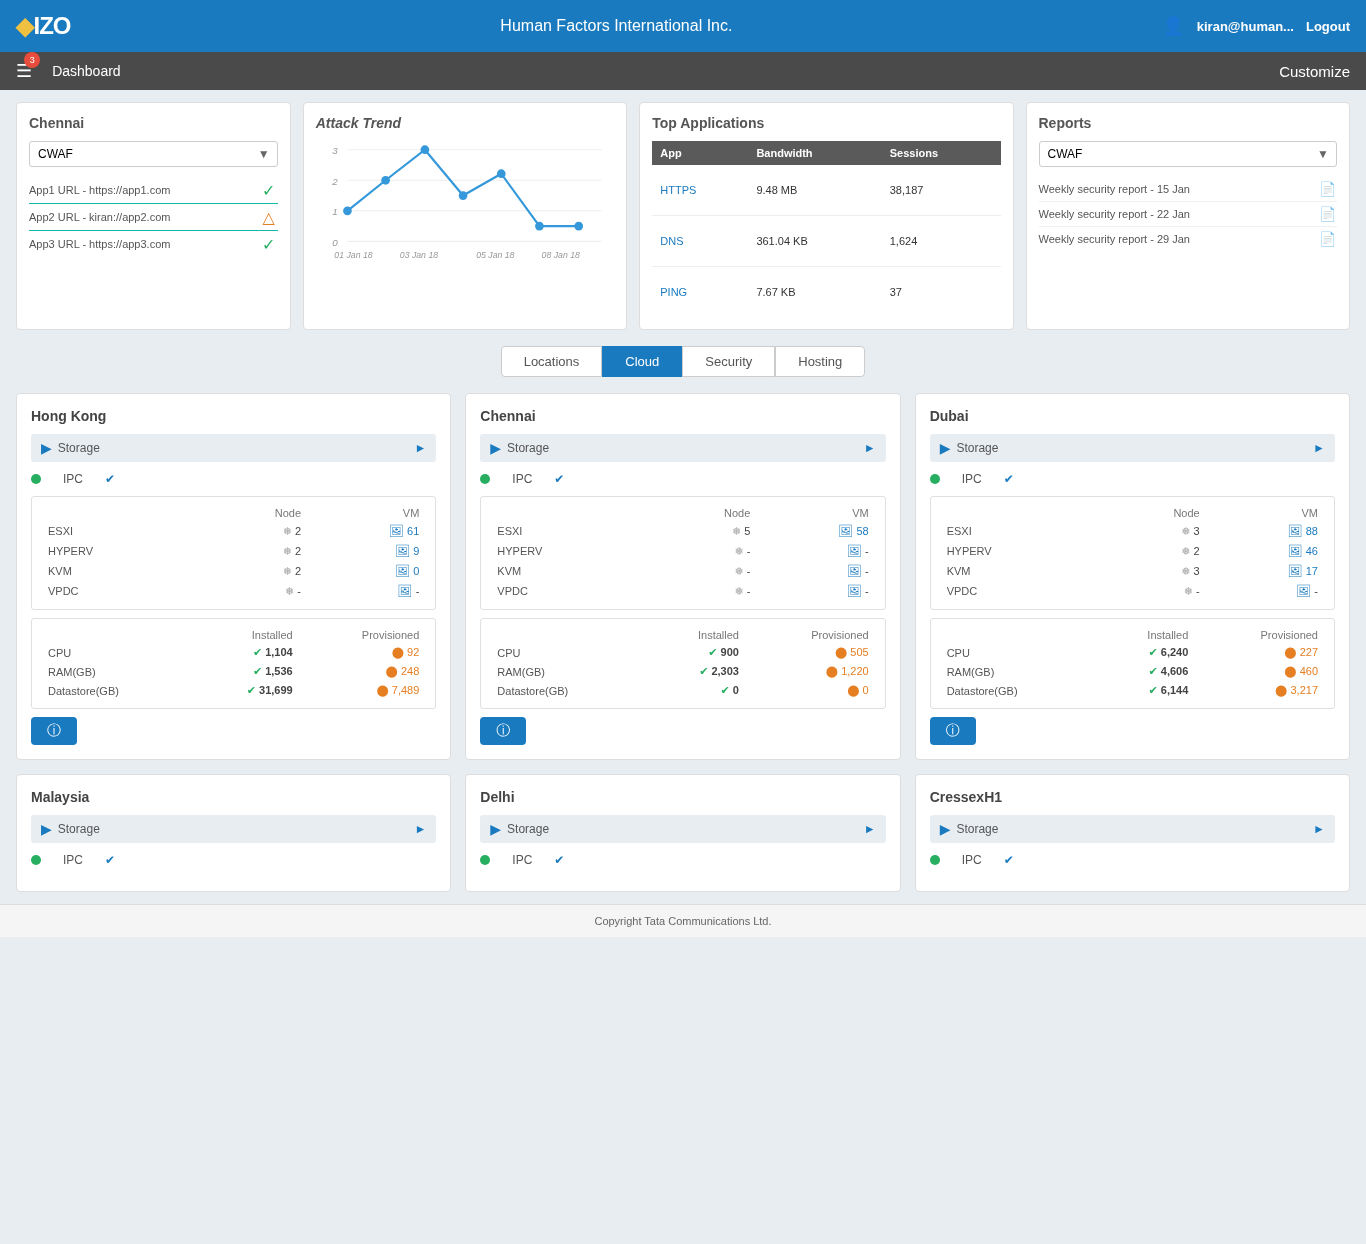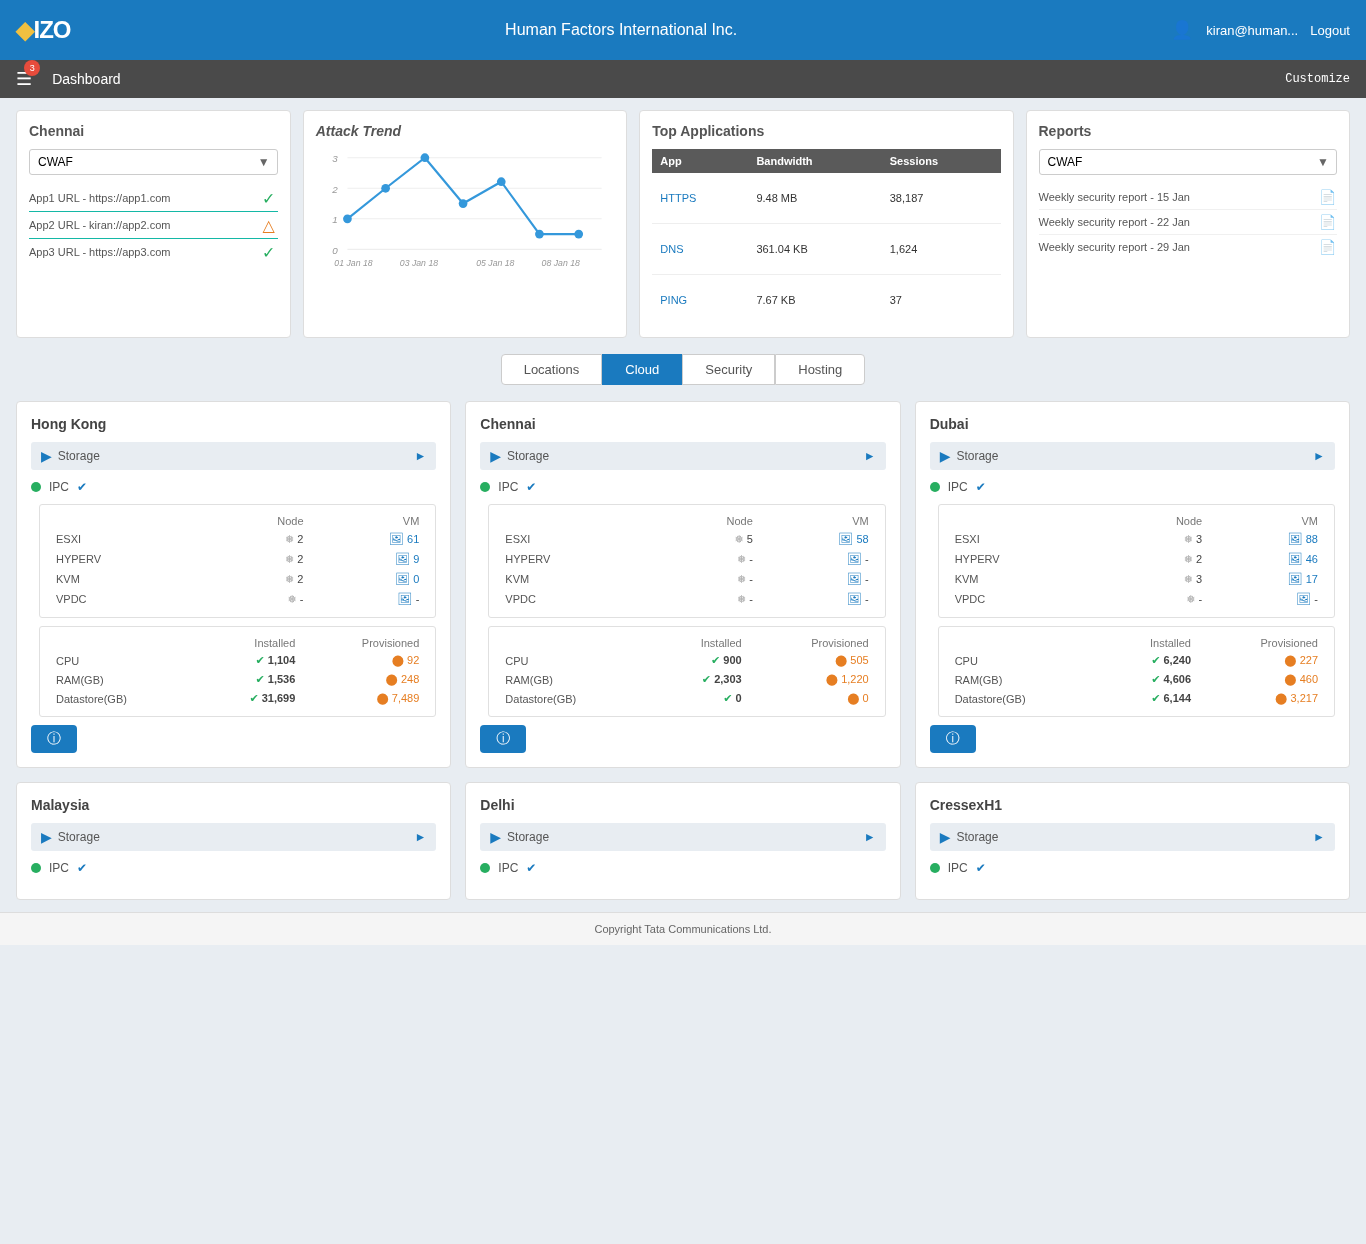--- a/index.html
+++ b/index.html
@@ -1,29 +1,29 @@
 <!DOCTYPE html>
 <html><head>
   <meta charset="utf-8">
   <style>
     * { box-sizing: border-box; margin: 0; padding: 0; }
     body { font-family: Arial, sans-serif; font-size: 12px; background: #e8edf2; color: #333; }
 
     
-    .header { background: #1a7abf; display: flex; align-items: center; justify-content: space-between; padding: 0 16px; height: 60px; }
+    .header { background: #1a7abf; display: flex; align-items: center; justify-content: space-between; padding: 0 16px; height: 52px; }
     .header-logo { display: flex; align-items: center; }
     .header-title { color: white; font-size: 16px; font-weight: normal; }
-    .header-right { display: flex; align-items: center; gap: 12px; color: white; font-size: 13px; }
+    .header-right { display: flex; align-items: center; gap: 12px; color: white; font-size: 13px; font-weight: bold; }
     .logout-btn { color: white; cursor: pointer; text-decoration: none; }
 
     
     .navbar { background: #4a4a4a; display: flex; align-items: center; justify-content: space-between; padding: 0 16px; height: 38px; }
     .nav-left { display: flex; align-items: center; gap: 8px; color: white; font-size: 14px; }
     .badge { background: #e74c3c; color: white; font-size: 9px; border-radius: 50%; width: 16px; height: 16px; display: flex; align-items: center; justify-content: center; position: absolute; top: -8px; right: -8px; }
-    .customize-btn { color: white; font-size: 12px; cursor: pointer; font-family: Liberation Mono, monospace; }
+    .customize-btn { color: white; font-size: 15px; cursor: pointer; }
 
     
     .main { padding: 12px 16px; }
 
     
     .cards-row { display: flex; gap: 12px; margin-bottom: 16px; }
 
     .card { background: white; border: 1px solid #ddd; border-radius: 4px; padding: 12px; }
     .card-title { font-size: 14px; font-weight: bold; color: #555; margin-bottom: 10px; }
 
@@ -67,25 +67,25 @@
 
     
     .locations-grid { display: grid; grid-template-columns: repeat(3, 1fr); gap: 14px; }
 
     .location-card { background: white; border: 1px solid #ddd; border-radius: 4px; padding: 14px; }
     .location-title { font-size: 14px; font-weight: bold; color: #444; margin-bottom: 10px; }
 
     .storage-bar { background: #e8edf2; border-radius: 3px; padding: 6px 10px; display: flex; align-items: center; gap: 6px; margin-bottom: 10px; font-size: 12px; color: #555; cursor: pointer; }
     .storage-icon { color: #1a7abf; font-size: 14px; }
 
-    .ipc-row { display: flex; align-items: center; gap: 8px; margin-bottom: 10px; font-size: 12px; color: #555; cursor: pointer; }
+    .ipc-row { display: flex; align-items: center; gap: 22px; margin-bottom: 10px; font-size: 12px; color: #555; cursor: pointer; }
     .ipc-dot { width: 10px; height: 10px; background: #27ae60; border-radius: 50%; }
     .ipc-arrow { color: #1a7abf; }
 
-    .inner-card { border: 1px solid #e0e0e0; border-radius: 3px; padding: 8px 10px; margin-bottom: 8px; font-size: 11px; margin-left: 8px; }
+    .inner-card { border: 1px solid #e0e0e0; border-radius: 3px; padding: 8px 10px; margin-bottom: 8px; font-size: 11px; }
     .inner-table { width: 100%; border-collapse: collapse; }
     .inner-table th { text-align: right; color: #777; padding: 2px 6px; font-weight: normal; }
     .inner-table th:first-child { text-align: left; }
     .inner-table td { text-align: right; padding: 3px 6px; color: #444; }
     .inner-table td:first-child { text-align: left; color: #555; }
     .vm-num { color: #1a7abf; }
 
     .info-btn { background: #1a7abf; color: white; border: none; border-radius: 4px; padding: 5px 16px; cursor: pointer; font-size: 13px; display: flex; align-items: center; justify-content: center; gap: 4px; margin-top: 8px; }
 
     

